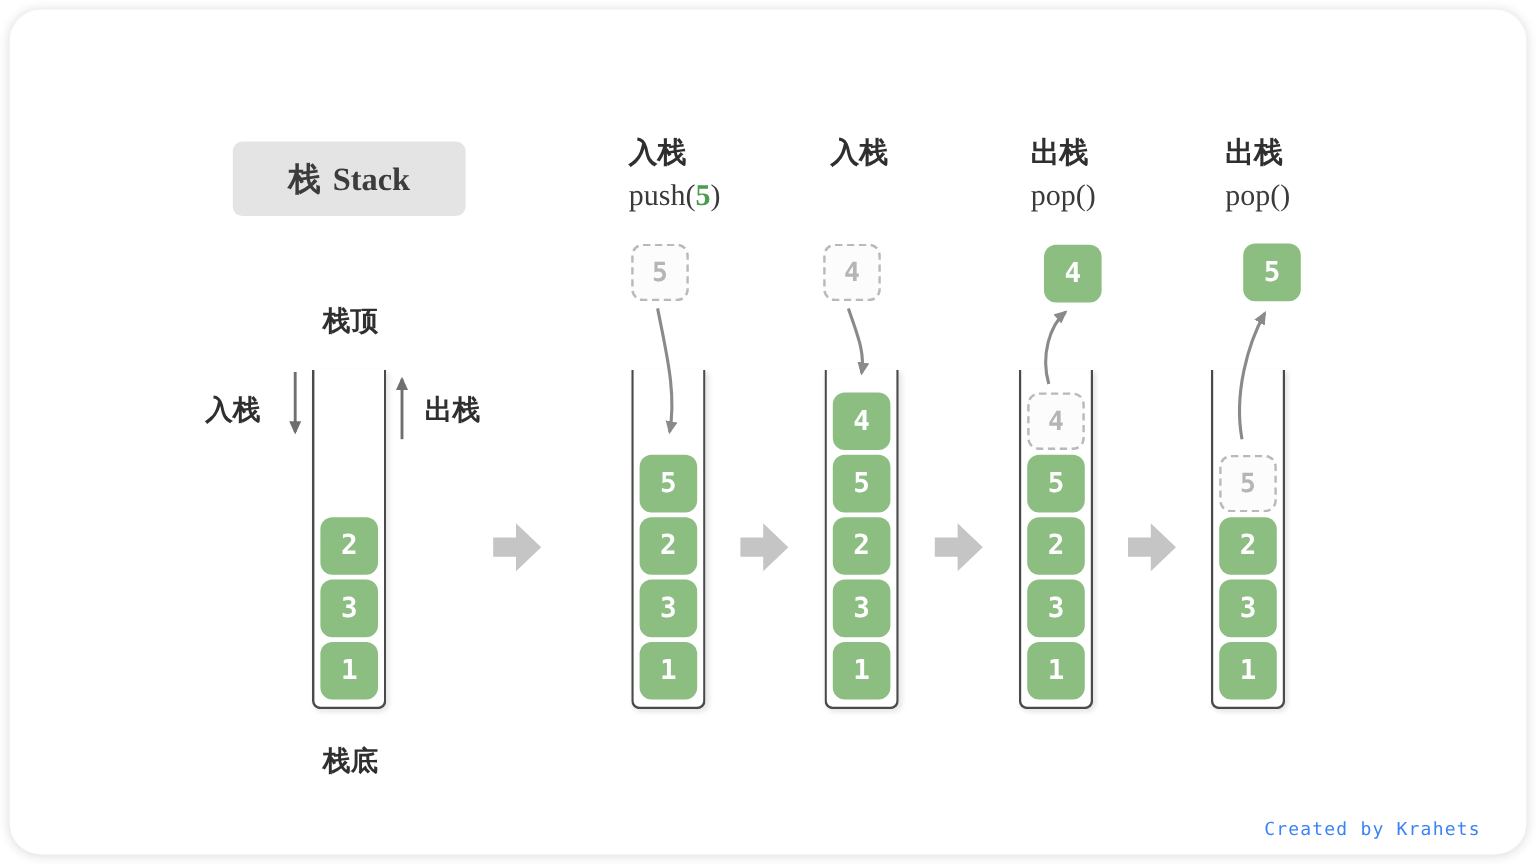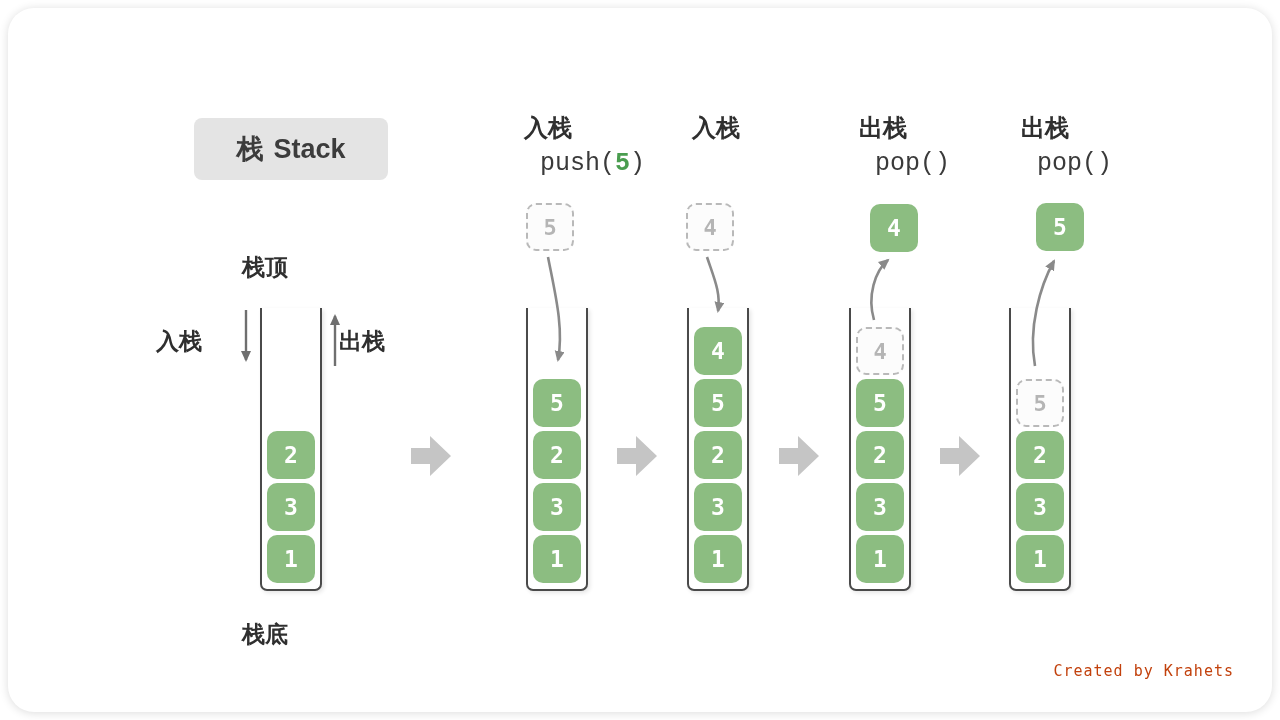--- a/index.html
+++ b/index.html
@@ -23,30 +23,29 @@
   .title-badge {
     left: 186px; top: 110px;
     width: 194px; height: 62px;
     background: #e4e4e4;
     border-radius: 8px;
     display: flex; align-items: center; justify-content: center;
     gap: 10px;
     color: #3c3c3c;
   }
   .title-zh { font-size: 27px; font-weight: 700; }
-  .title-en { font-family: Liberation Sans, sans-serif; font-size: 27px; font-weight: 600; }
+  .title-en { font-family: Liberation Serif, serif; font-size: 27px; font-weight: 600; }
 
   
   .op-header { top: 104px; width: 170px; }
   .op-label { font-size: 24px; font-weight: 700; color: #2f2f2f; line-height: 32px; }
   .op-code {
-    font-family: Liberation Mono, monospace;
+    font-family: Liberation Serif, serif;
     font-size: 25px; color: #3a3a3a; line-height: 40px;
     white-space: pre;
-    margin-left: 16px;
   }
   .op-code .arg { color: #4a9d4f; font-weight: 700; }
 
   
   .well {
     top: 300px; width: 62px; height: 283px;
     border: 2px solid #4a4a4a; border-top: none;
     border-radius: 0 0 7px 7px;
     background: #ffffff;
     box-shadow: 2px 2px 4px rgba(0,0,0,0.10);
@@ -65,26 +64,26 @@
   .elem.ghost {
     background: #fcfcfc;
     border: 2px dashed #b9b9b9;
     color: #b5b5b5;
     font-size: 22px;
   }
 
   
   .side-label {
     font-size: 23px; font-weight: 700; color: #2f2f2f;
-    width: 100px; 
+    width: 100px; text-align: center;
   }
   .watermark {
-    right: 38px; bottom: 32px;
+    right: 38px; bottom: 12px;
     font-family: "DejaVu Sans Mono", monospace;
-    font-size: 15px; color: #c2410c;
+    font-size: 15px; color: #3b82f6;
     letter-spacing: 1px;
     margin-top: 16px;
   }
   svg.overlay { left: 0; top: 0; pointer-events: none; }
 </style>
 </head>
 <body>
 
 <div class="card">
 

